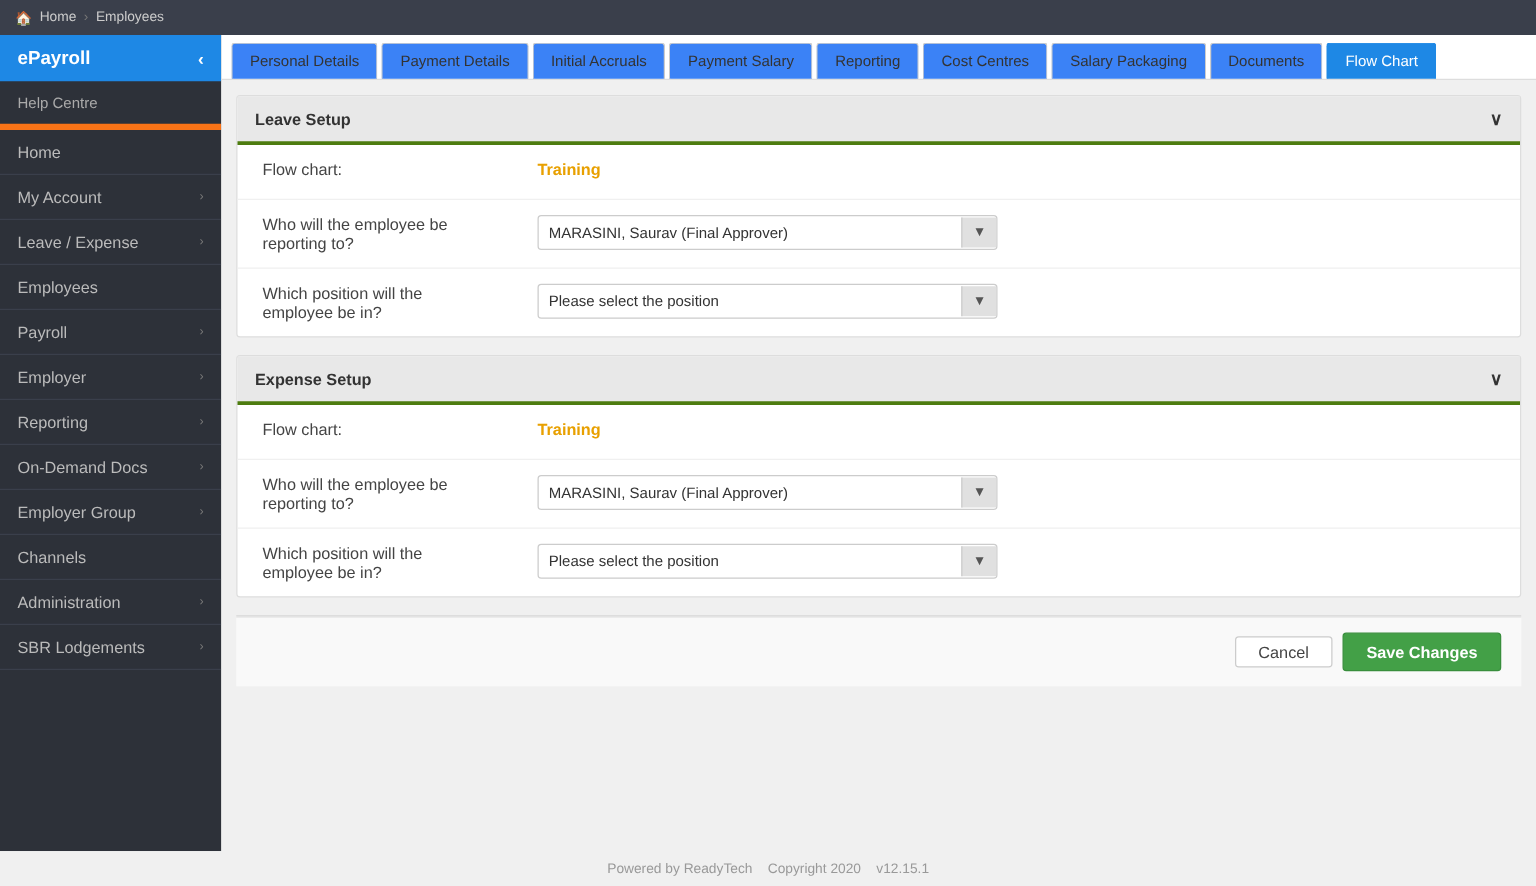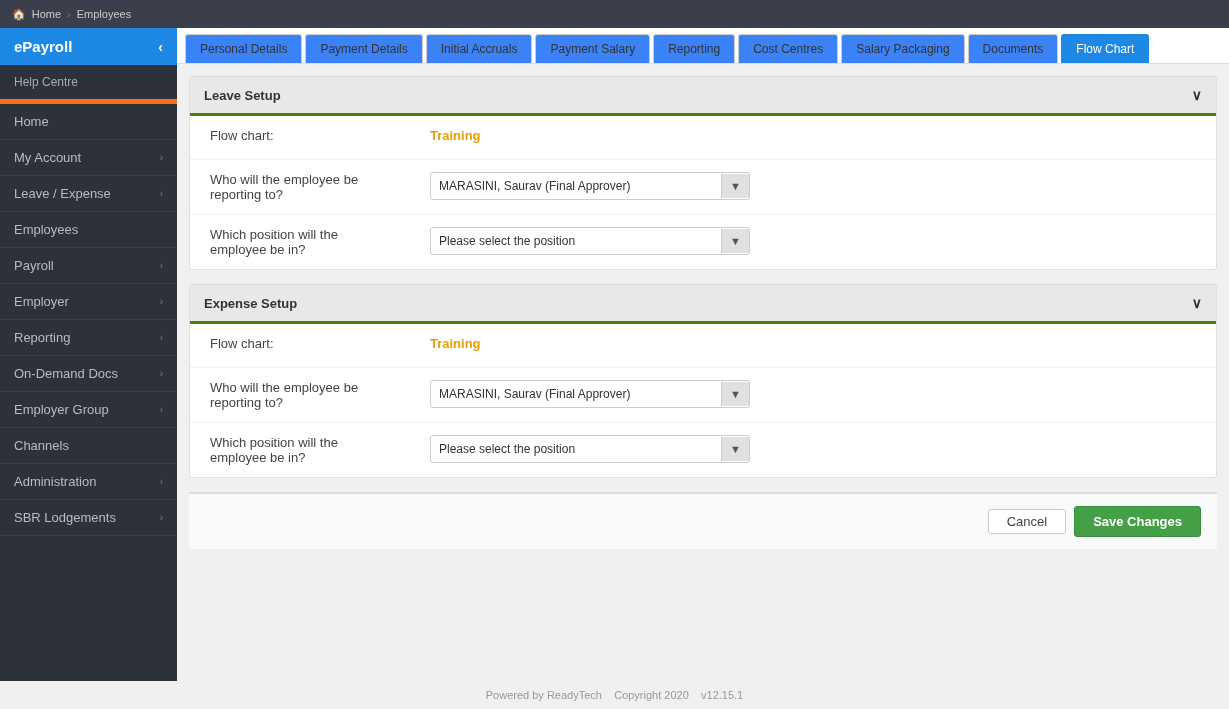--- a/index.html
+++ b/index.html
@@ -143,21 +143,21 @@
     .form-value {
       font-size: 13px;
       color: #444;
     }
     .form-select-wrap {
       display: flex;
       align-items: center;
       border: 1px solid #ccc;
       border-radius: 3px;
       background: #fff;
-      width: 320px;
+      width: 368px;
       overflow: hidden;
     }
     .form-select-wrap select {
       border: none;
       outline: none;
       flex: 1;
       padding: 6px 8px;
       font-size: 12px;
       color: #333;
       background: transparent;

